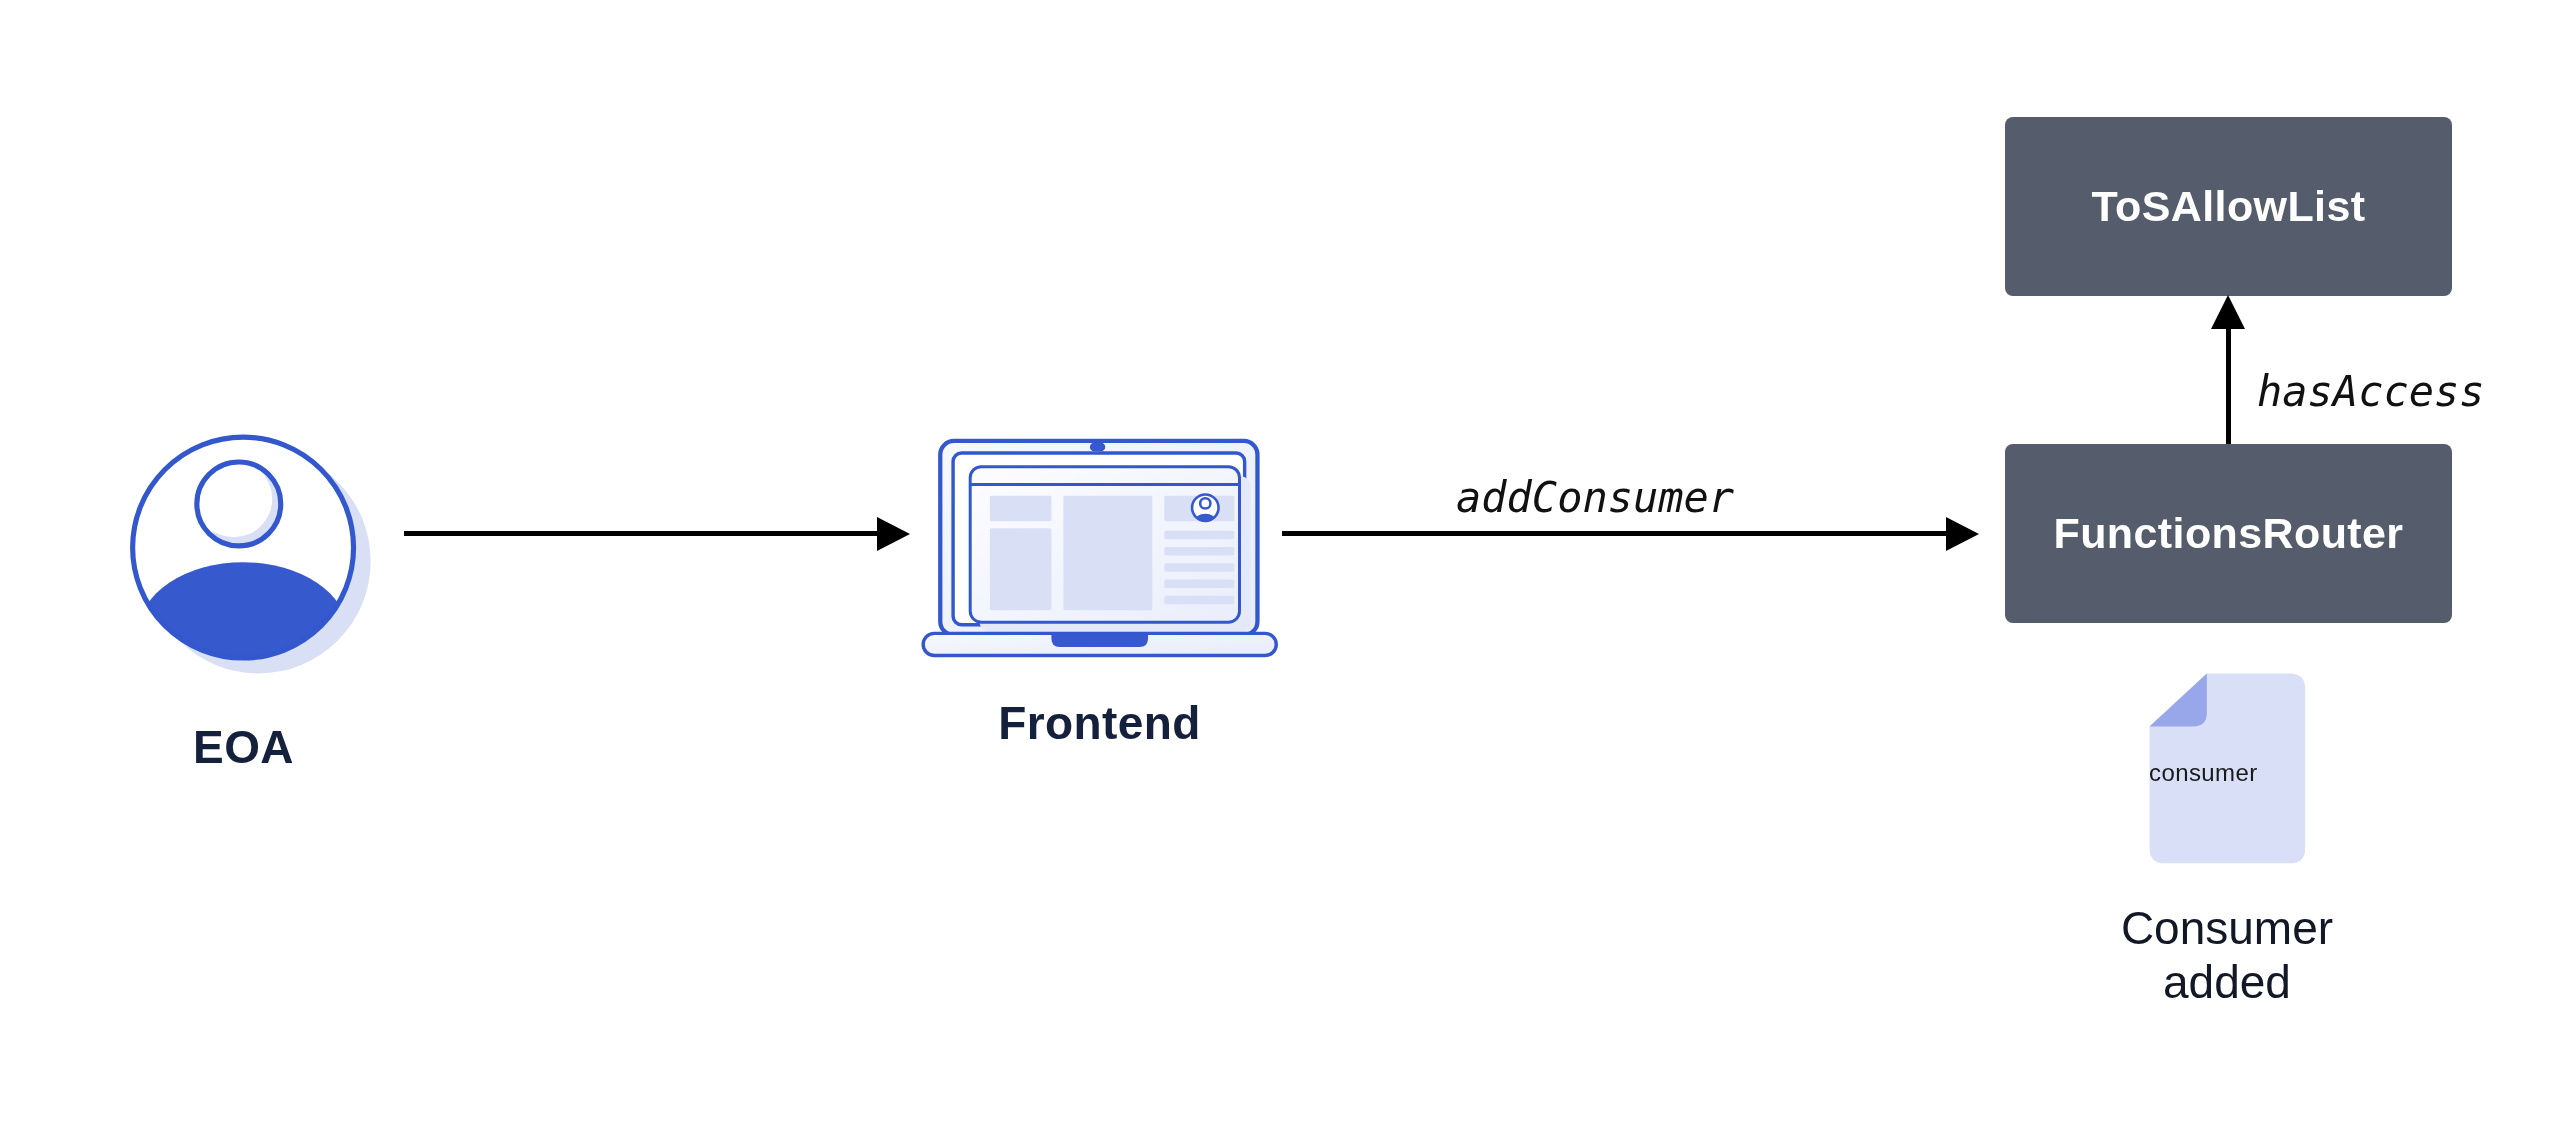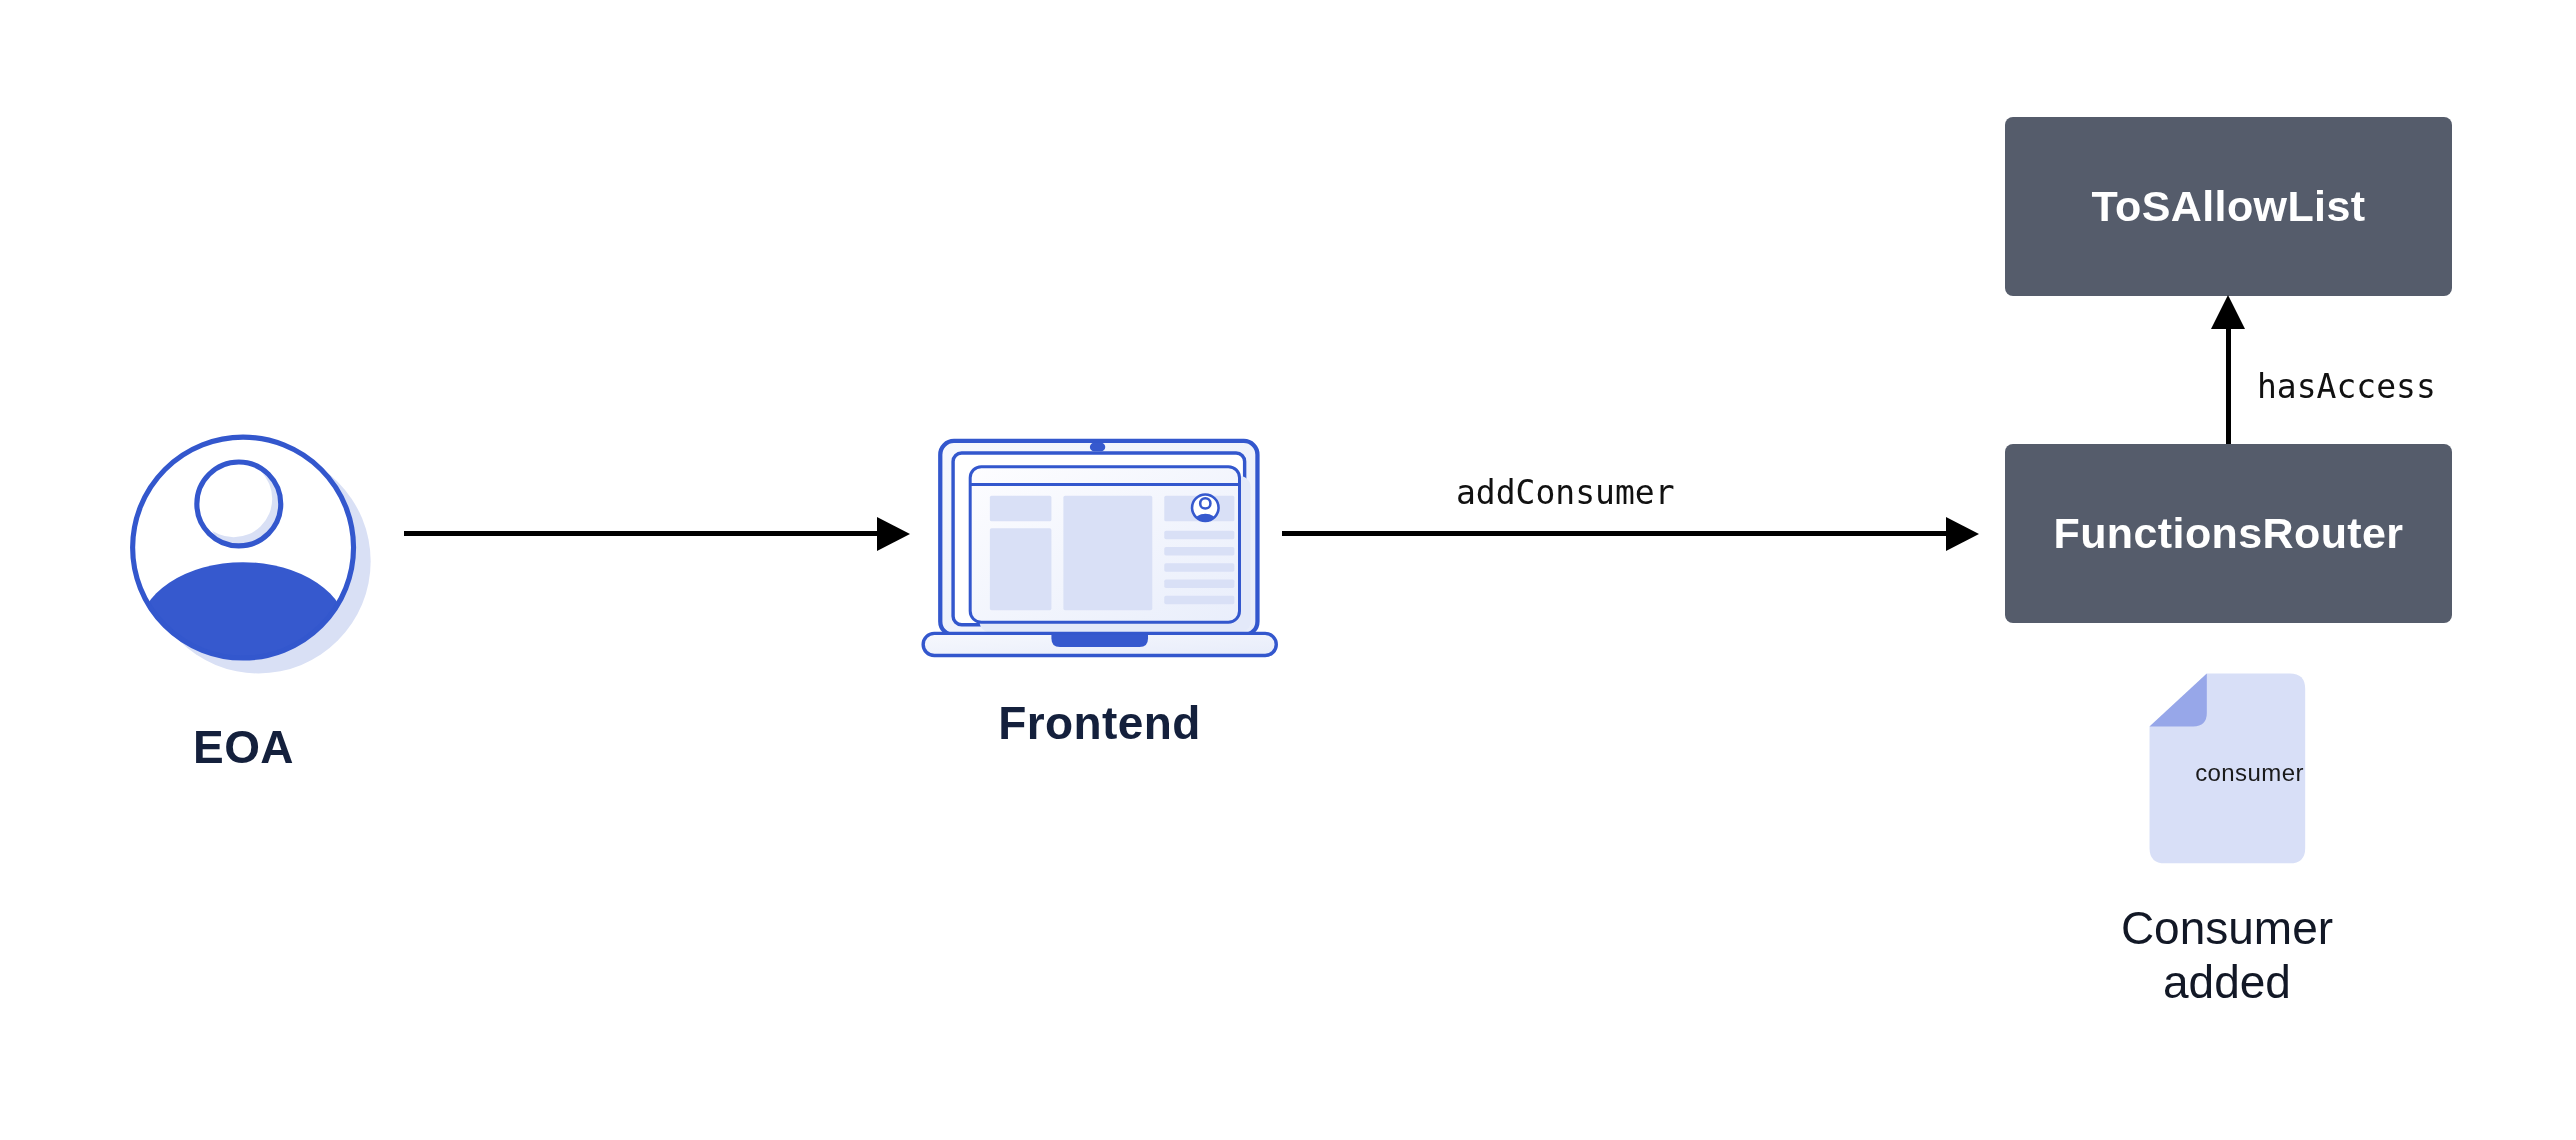--- a/index.html
+++ b/index.html
@@ -69,35 +69,34 @@
     position:absolute;width:0;height:0;
     border-left:17px solid transparent;
     border-right:17px solid transparent;
     border-bottom:34px solid var(--arrow-black);
   }
 
   
   .edge-label{
     position:absolute;
     font-family:"DejaVu Sans Mono",monospace;
-    font-size:33px;
+    font-size:42px;
     color:var(--mono-text);
     white-space:nowrap;
+    font-style:italic;
   }
   .edge-label.center{}
 
   
   .doc-label{
     position:absolute;
     width:159px;
-    text-align:center;
     font-size:24px;
     color:#1a1a1a;
     letter-spacing:0.4px;
-    margin-left:21px;
   }
   .doc-caption{
     position:absolute;
     width:308px;
     text-align:center;
     font-size:46px;
     font-weight:500;
     color:var(--caption-text);
   }
 </style>

